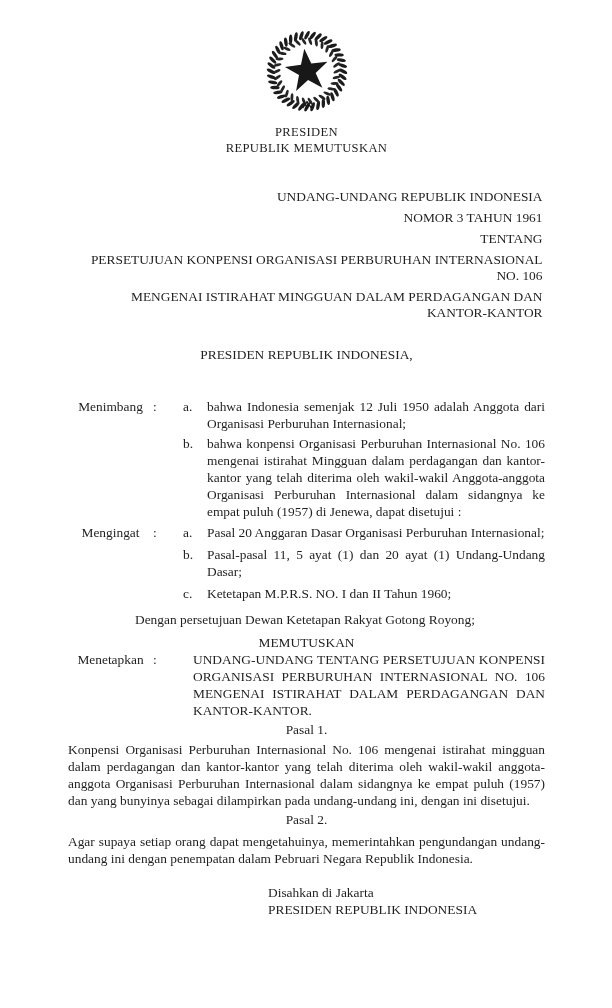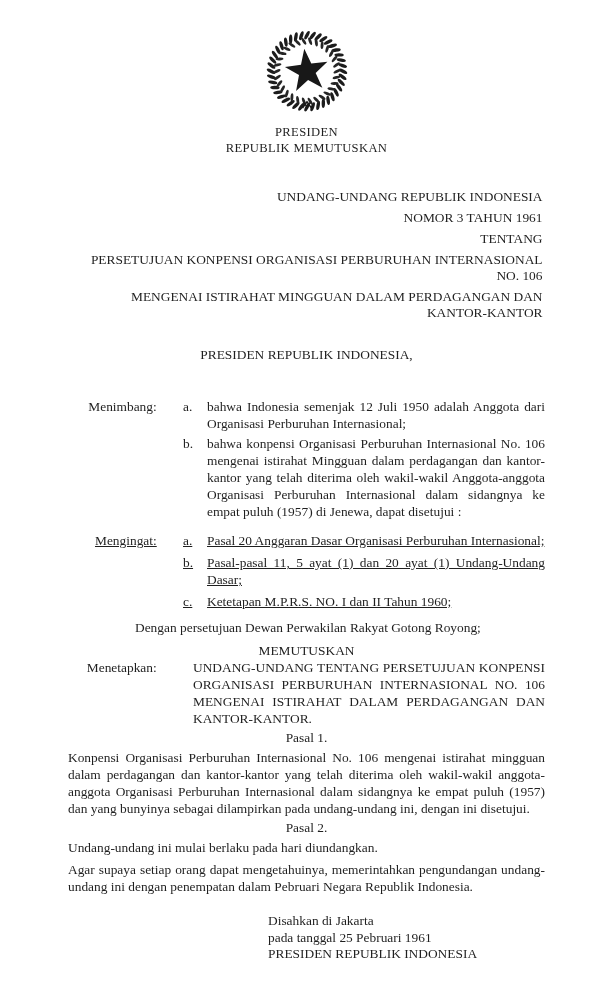--- a/index.html
+++ b/index.html
@@ -24,30 +24,30 @@
 
   
   .title-block { margin: 33px auto 0 auto; max-width: 472px; text-align: right; line-height: 16px; }
   .title-line { margin-bottom: 5px; }
 
   .salutation { margin-top: 25px; text-align: center; }
 
   
   .clause { display: grid; grid-template-columns: 85px 30px 1fr; align-items: start; }
   .clause.wide-colon { grid-template-columns: 85px 40px 1fr; }
-  .clause-label { text-align: right; }
+  .clause-label { text-align: center; }
   .clause-colon { text-align: left; }
   .li { display: grid; grid-template-columns: 24px 1fr; margin-bottom: 3px; }
   .li:last-child { margin-bottom: 0; }
   .li-sparse .li { margin-bottom: 5px; }
   .li-text { text-align: justify; }
   .clause-text { text-align: justify; }
 
   .menimbang { margin-top: 35px; }
-  .mengingat { margin-top: 12px; text-decoration: underline; }
+  .mengingat { margin-top: 4px; }
   .agreement { margin-top: 4px; margin-left: 67px; }
   .memutuskan { margin-top: 6px; text-align: center; }
   .menetapkan { }
 
   
   .pasal-heading { margin-top: 2px; text-align: center; }
   .pasal-heading.h1 { margin-top: 2px; }
   .pasal-heading.h2 { margin-top: 2px; }
   .body-par { margin-top: 3px; text-align: justify; }
   .body-par.single { text-align: left; }
@@ -182,37 +182,35 @@
         <span class="li-letter">b.</span>
         <span class="li-text">Pasal-pasal 11, 5 ayat (1) dan 20 ayat (1) Undang-Undang Dasar;</span>
       </div>
       <div class="li">
         <span class="li-letter">c.</span>
         <span class="li-text">Ketetapan M.P.R.S. NO. I dan II Tahun 1960;</span>
       </div>
     </div>
   </div>
 
-  <div class="agreement">Dengan persetujuan Dewan Perwakilan Rakyat Gotong Royong;</div>
+  <div class="agreement">Dengan persetujuan Dewan Ketetapan Rakyat Gotong Royong;</div>
 
   <div class="memutuskan">MEMUTUSKAN</div>
 
   <div class="clause wide-colon menetapkan">
     <div class="clause-label">Menetapkan</div>
     <div class="clause-colon">:</div>
     <div class="clause-text">UNDANG-UNDANG TENTANG PERSETUJUAN KONPENSI ORGANISASI PERBURUHAN INTERNASIONAL NO. 106 MENGENAI ISTIRAHAT DALAM PERDAGANGAN DAN KANTOR-KANTOR.</div>
   </div>
 
   <div class="pasal-heading h1">Pasal 1.</div>
   <div class="body-par">Konpensi Organisasi Perburuhan Internasional No. 106 mengenai istirahat mingguan dalam perdagangan dan kantor-kantor yang telah diterima oleh wakil-wakil anggota-anggota Organisasi Perburuhan Internasional dalam sidangnya ke empat puluh (1957) dan yang bunyinya sebagai dilampirkan pada undang-undang ini, dengan ini disetujui.</div>
 
   <div class="pasal-heading h2">Pasal 2.</div>
-  <div class="body-par single">Undang-undang ini mulai berlaku pada hari diundangkan.</div>
 
   <div class="closing-par">Agar supaya setiap orang dapat mengetahuinya, memerintahkan pengundangan undang-undang ini dengan penempatan dalam Pebruari Negara Republik Indonesia.</div>
 
   <div class="signature">
     <div>Disahkan di Jakarta</div>
-    <div>pada tanggal 25 Pebruari 1961</div>
     <div>PRESIDEN REPUBLIK INDONESIA</div>
   </div>
 
 </div>
 
 </body></html>

